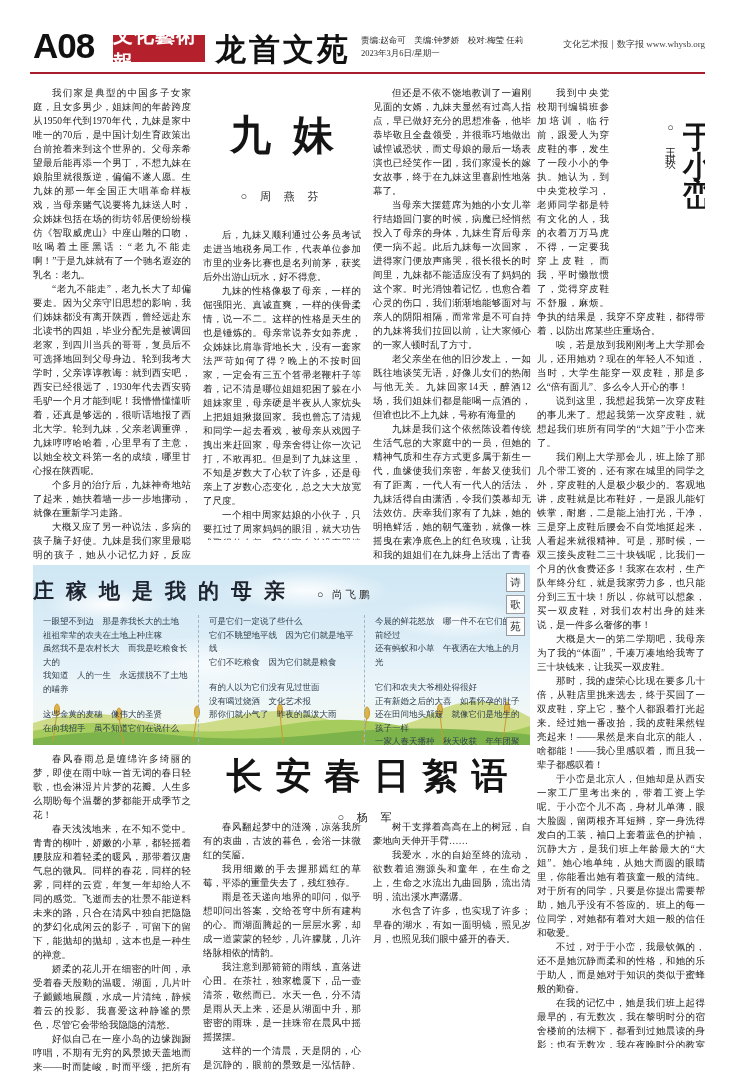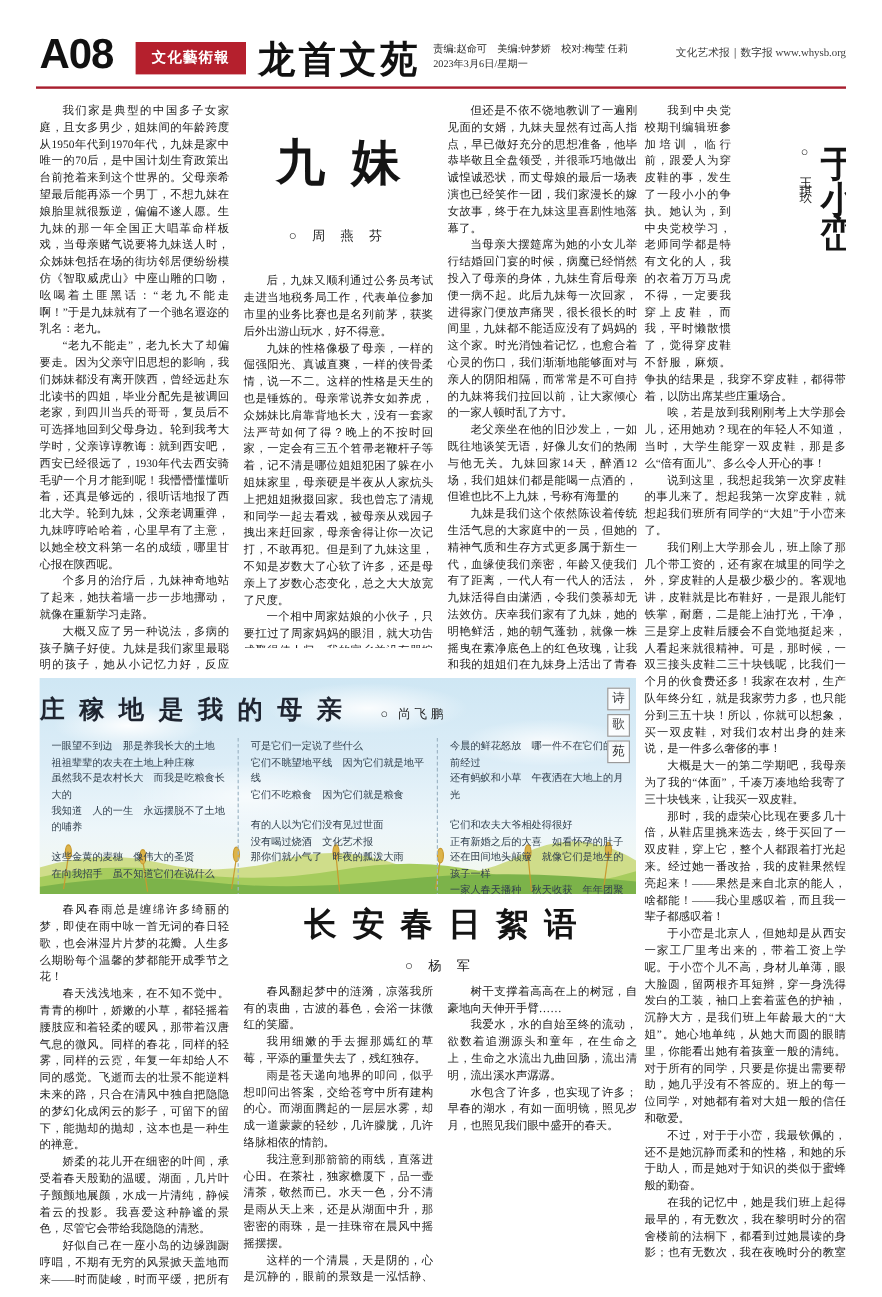--- a/index.html
+++ b/index.html
@@ -2,33 +2,33 @@
 <html><head>
 <meta charset="utf-8">
 <style>
   html,body{margin:0;padding:0}
   body{width:735px;height:1081px;position:relative;background:#fff;overflow:hidden;
        font-family:"Liberation Serif","DejaVu Serif",serif;color:#1b1b1b}
   .abs{position:absolute}
   
   .pagenum{font-family:"Liberation Sans","DejaVu Sans",sans-serif;font-weight:bold;font-size:35px;letter-spacing:-1px;color:#111}
   .mastbox{background:#b5202d;color:#fff;width:92px;height:27px;display:flex;align-items:center;justify-content:center;
-           font-weight:bold;font-size:12px;letter-spacing:1px}
+           font-weight:bold;font-size:20px;letter-spacing:1px}
   .sectitle{font-size:31px;font-weight:bold;letter-spacing:3px;color:#111}
   .editors{font-size:8.5px;line-height:13px;color:#2b2b2b}
   .siteline{font-size:9px;color:#3c3c3c}
   .redrule{background:#a81e2e;height:2px}
   
   .coltext{font-size:9.5px;line-height:14px;text-align:justify;text-justify:inter-ideograph;overflow:hidden;color:#1b1b1b}
   .coltext p{margin:0;text-indent:2em;word-break:break-all}
   
   .atitle{font-weight:bold;color:#141414;text-align:center}
   .jm-title{font-size:41px;letter-spacing:22px;text-indent:22px;padding-top:22px}
   .jm-author{font-size:11px;letter-spacing:5px;text-align:center;margin-top:26px;margin-bottom:24px;color:#222}
-  .ca-title{font-size:27px;letter-spacing:13px;text-indent:13px;padding-top:2px}
+  .ca-title{font-size:36px;letter-spacing:13px;text-indent:13px;padding-top:2px}
   .ca-author{font-size:11px;letter-spacing:5px;text-align:center;margin-top:9px;color:#222}
   
   .yxl-float{float:right;width:84px;height:214px;writing-mode:vertical-rl;padding-left:6px;margin-left:6px}
   .yxl-title{font-size:30px;font-weight:bold;letter-spacing:26px;margin-left:14px;margin-top:14px;color:#141414}
   .yxl-author{font-size:10.5px;letter-spacing:6px;margin-top:36px;color:#222}
   
   .poem{background:
         radial-gradient(ellipse 90px 26px at 15% 22%, rgba(255,255,255,.95), rgba(255,255,255,0) 70%),
         radial-gradient(ellipse 120px 30px at 55% 14%, rgba(255,255,255,.9), rgba(255,255,255,0) 70%),
         radial-gradient(ellipse 100px 28px at 85% 30%, rgba(255,255,255,.85), rgba(255,255,255,0) 70%),

